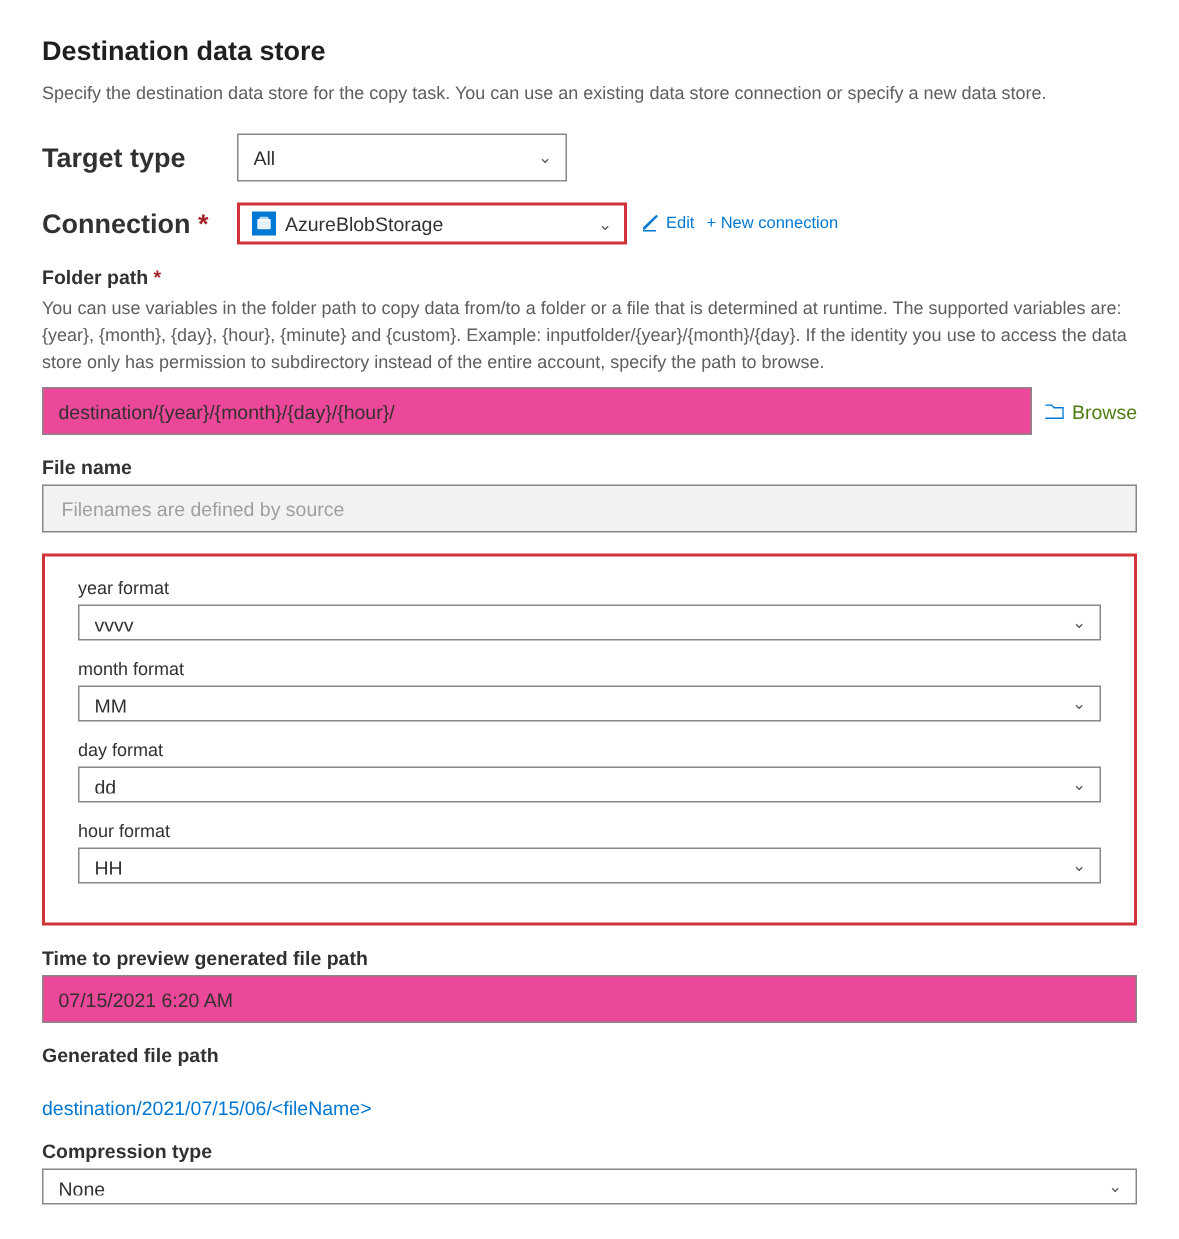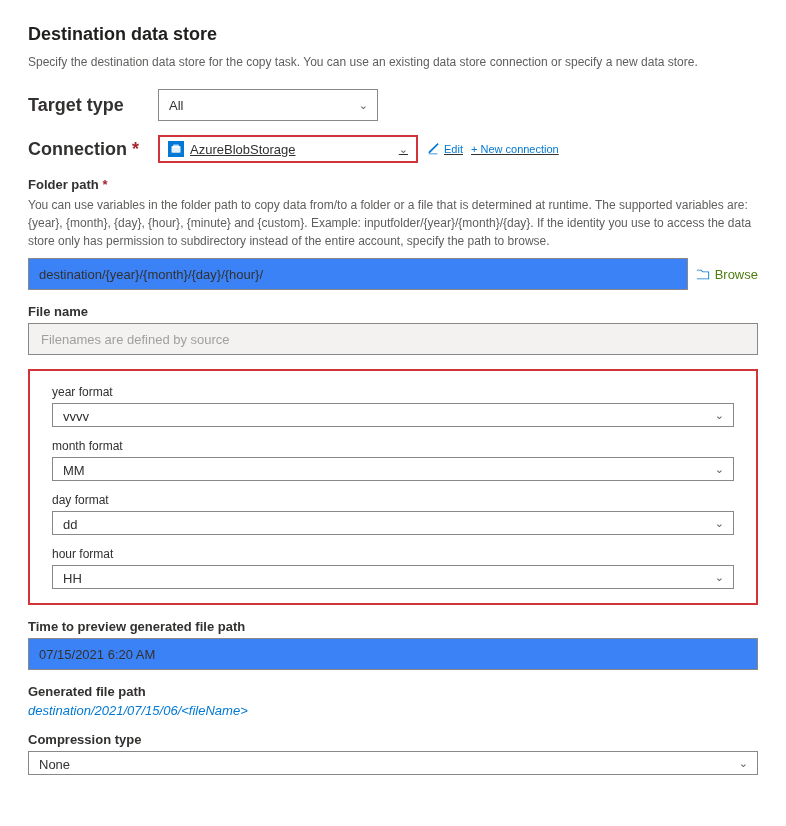--- a/index.html
+++ b/index.html
@@ -39,21 +39,20 @@
       color: #323130;
     }
     .form-label .required {
       color: #a4262c;
     }
     .form-control-wrapper {
       flex: 1;
       display: flex;
       align-items: center;
       gap: 8px;
-      text-decoration: underline;
     }
     .select-box {
       border: 1px solid #8a8886;
       background: #fff;
       padding: 5px 32px 5px 10px;
       font-size: 13px;
       color: #323130;
       cursor: pointer;
       appearance: none;
       -webkit-appearance: none;
@@ -147,21 +146,21 @@
       gap: 8px;
       margin-bottom: 14px;
     }
     .text-input {
       border: 1px solid #8a8886;
       padding: 5px 10px;
       font-size: 13px;
       color: #323130;
       height: 32px;
       flex: 1;
-      background: #3b82f6;
+      background: #ec4899;
     }
     .text-input::placeholder {
       color: #a19f9d;
     }
     .text-input:disabled {
       background: #f3f2f1;
       color: #a19f9d;
       padding-left: 12px;
     }
     .browse-btn {
@@ -177,21 +176,21 @@
     }
     .format-section {
       border: 2px solid #d13438;
       padding: 14px 22px;
       margin-bottom: 14px;
     }
     .format-row {
       margin-bottom: 12px;
     }
     .format-row:last-child {
-      margin-bottom: 0;
+      margin-bottom: 12px;
     }
     .format-label {
       font-size: 12px;
       color: #323130;
       margin-bottom: 4px;
     }
     .format-select-wrapper {
       position: relative;
       width: 100%;
     }
@@ -215,22 +214,21 @@
       pointer-events: none;
       color: #605e5c;
       font-size: 11px;
     }
     .preview-section {
       margin-bottom: 14px;
     }
     .generated-path {
       font-size: 13px;
       color: #0078d4;
-      margin-top: 4px;
-      font-style: italic;
+      margin-top: 20px;
     }
     .compression-section {
       margin-bottom: 20px;
     }
     select { outline: none; }
     .target-type-select {
       width: 220px;
     }
   </style>
 </head>

